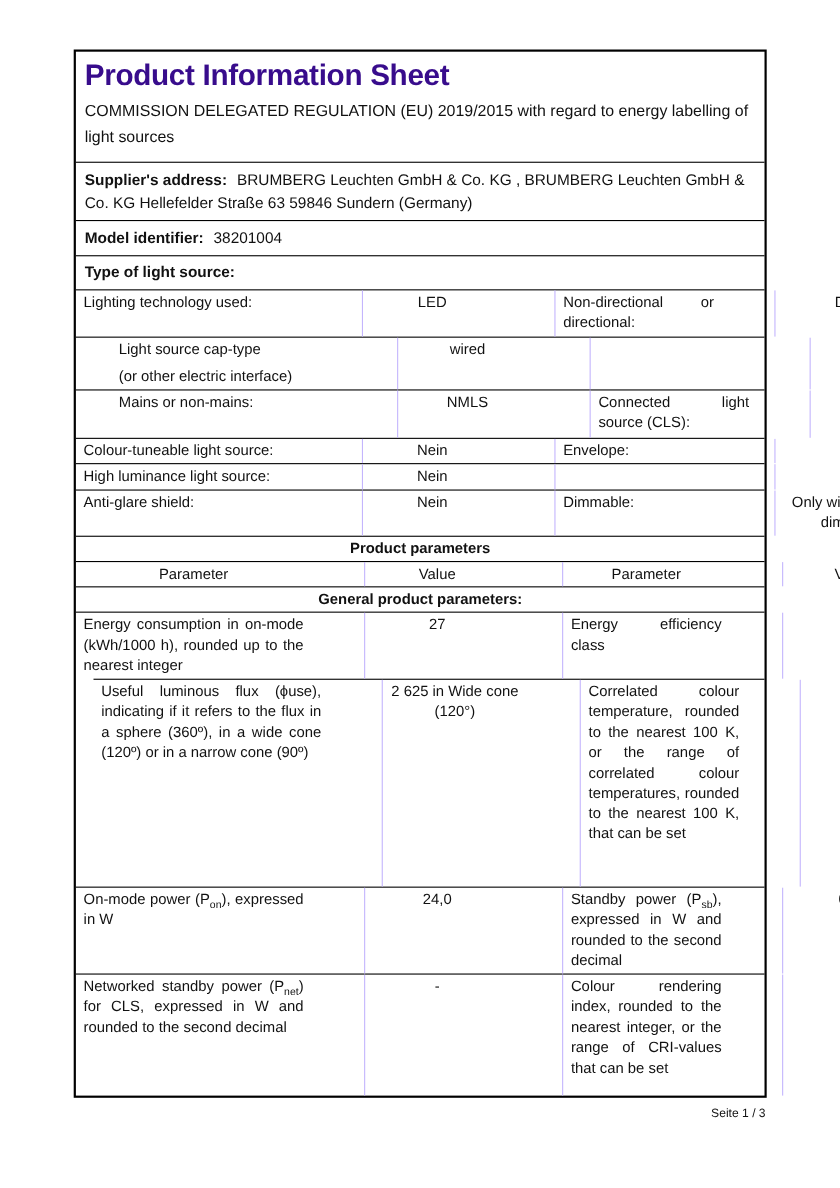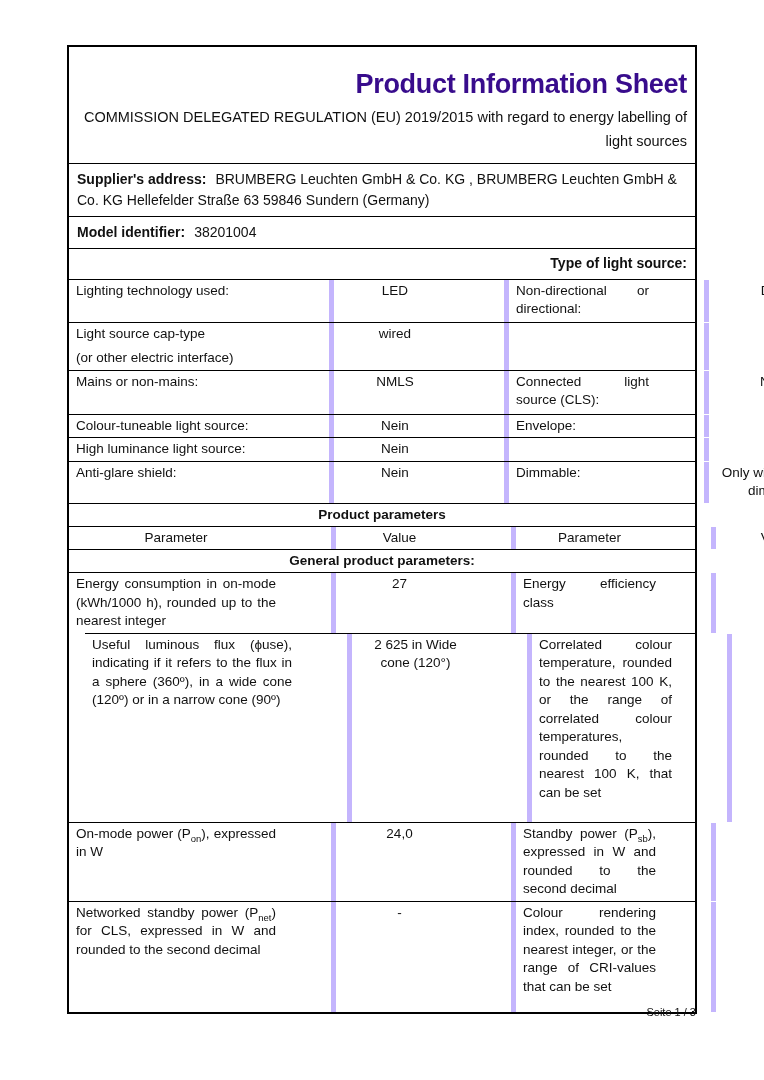--- a/index.html
+++ b/index.html
@@ -15,69 +15,69 @@
     position: absolute;
     left: 67px; top: 45px;
     width: 630px;
     box-sizing: border-box;
     border: 2px solid #000;
     background: #fff;
   }
   .doc > * + * { border-top: 1px solid #000; }
 
   
-  .title-block { padding: 20px 8px 10px 8px; text-align: right; }
+  .title-block { padding: 4px 8px 10px 8px; }
   .page-title {
     margin: 0;
     font-size: 27px;
     font-weight: bold;
     letter-spacing: -0.3px;
     line-height: 1.3;
   }
   .subtitle {
     margin: 4px 0 0 0;
     font-size: 14.5px;
     line-height: 1.62;
     color: #111;
   }
 
   
   .info-row { padding: 5px 8px; font-size: 14px; line-height: 1.5; }
   .info-row .lbl { font-weight: bold; }
   .info-row .val { margin-left: 9px; }
 
-  .section-heading { padding: 5px 8px; font-size: 14px; font-weight: bold; line-height: 1.4; text-align: right; }
+  .section-heading { padding: 5px 8px; font-size: 14px; font-weight: bold; line-height: 1.4; }
 
   .full-center {
     padding: 2px 8px;
     font-size: 13.5px;
     font-weight: bold;
     text-align: center;
     line-height: 18px;
   }
 
   
   .grid-row { display: grid; gap: 48px; }
   .g-top { grid-template-columns: 212px 127px 152px 135px; }
   .g-bot { grid-template-columns: 214px 132px 152px 128px; }
   .grid-row > div {
     padding: 2px 7px;
     font-size: 13.5px;
     line-height: 18.5px;
     box-sizing: border-box;
     overflow: hidden;
   }
-  .grid-row > div + div { border-left: 5px solid #c4b5fd; }
+  .grid-row > div + div { border-left: 1px solid #c4b5fd; }
   .cell-label { text-align: justify; text-justify: inter-word; }
   .cell-value { text-align: center; }
   .cell-left { text-align: center; }
   .para2 { margin-top: 6px; }
 
   .h42 { min-height: 42px; }
-  .h43 { min-height: 43px; }
+  .h43 { min-height: 43px; padding-left: 32px; }
   .h22 { min-height: 22px; }
   .h41 { min-height: 41px; }
   .h59 { min-height: 59px; }
   .h188 { min-height: 188px; margin-left: 16px; }
   .h77 { min-height: 77px; }
   .h110 { min-height: 110px; }
 
   sub { font-size: 9.5px; line-height: 0; }
 
   .footer {

